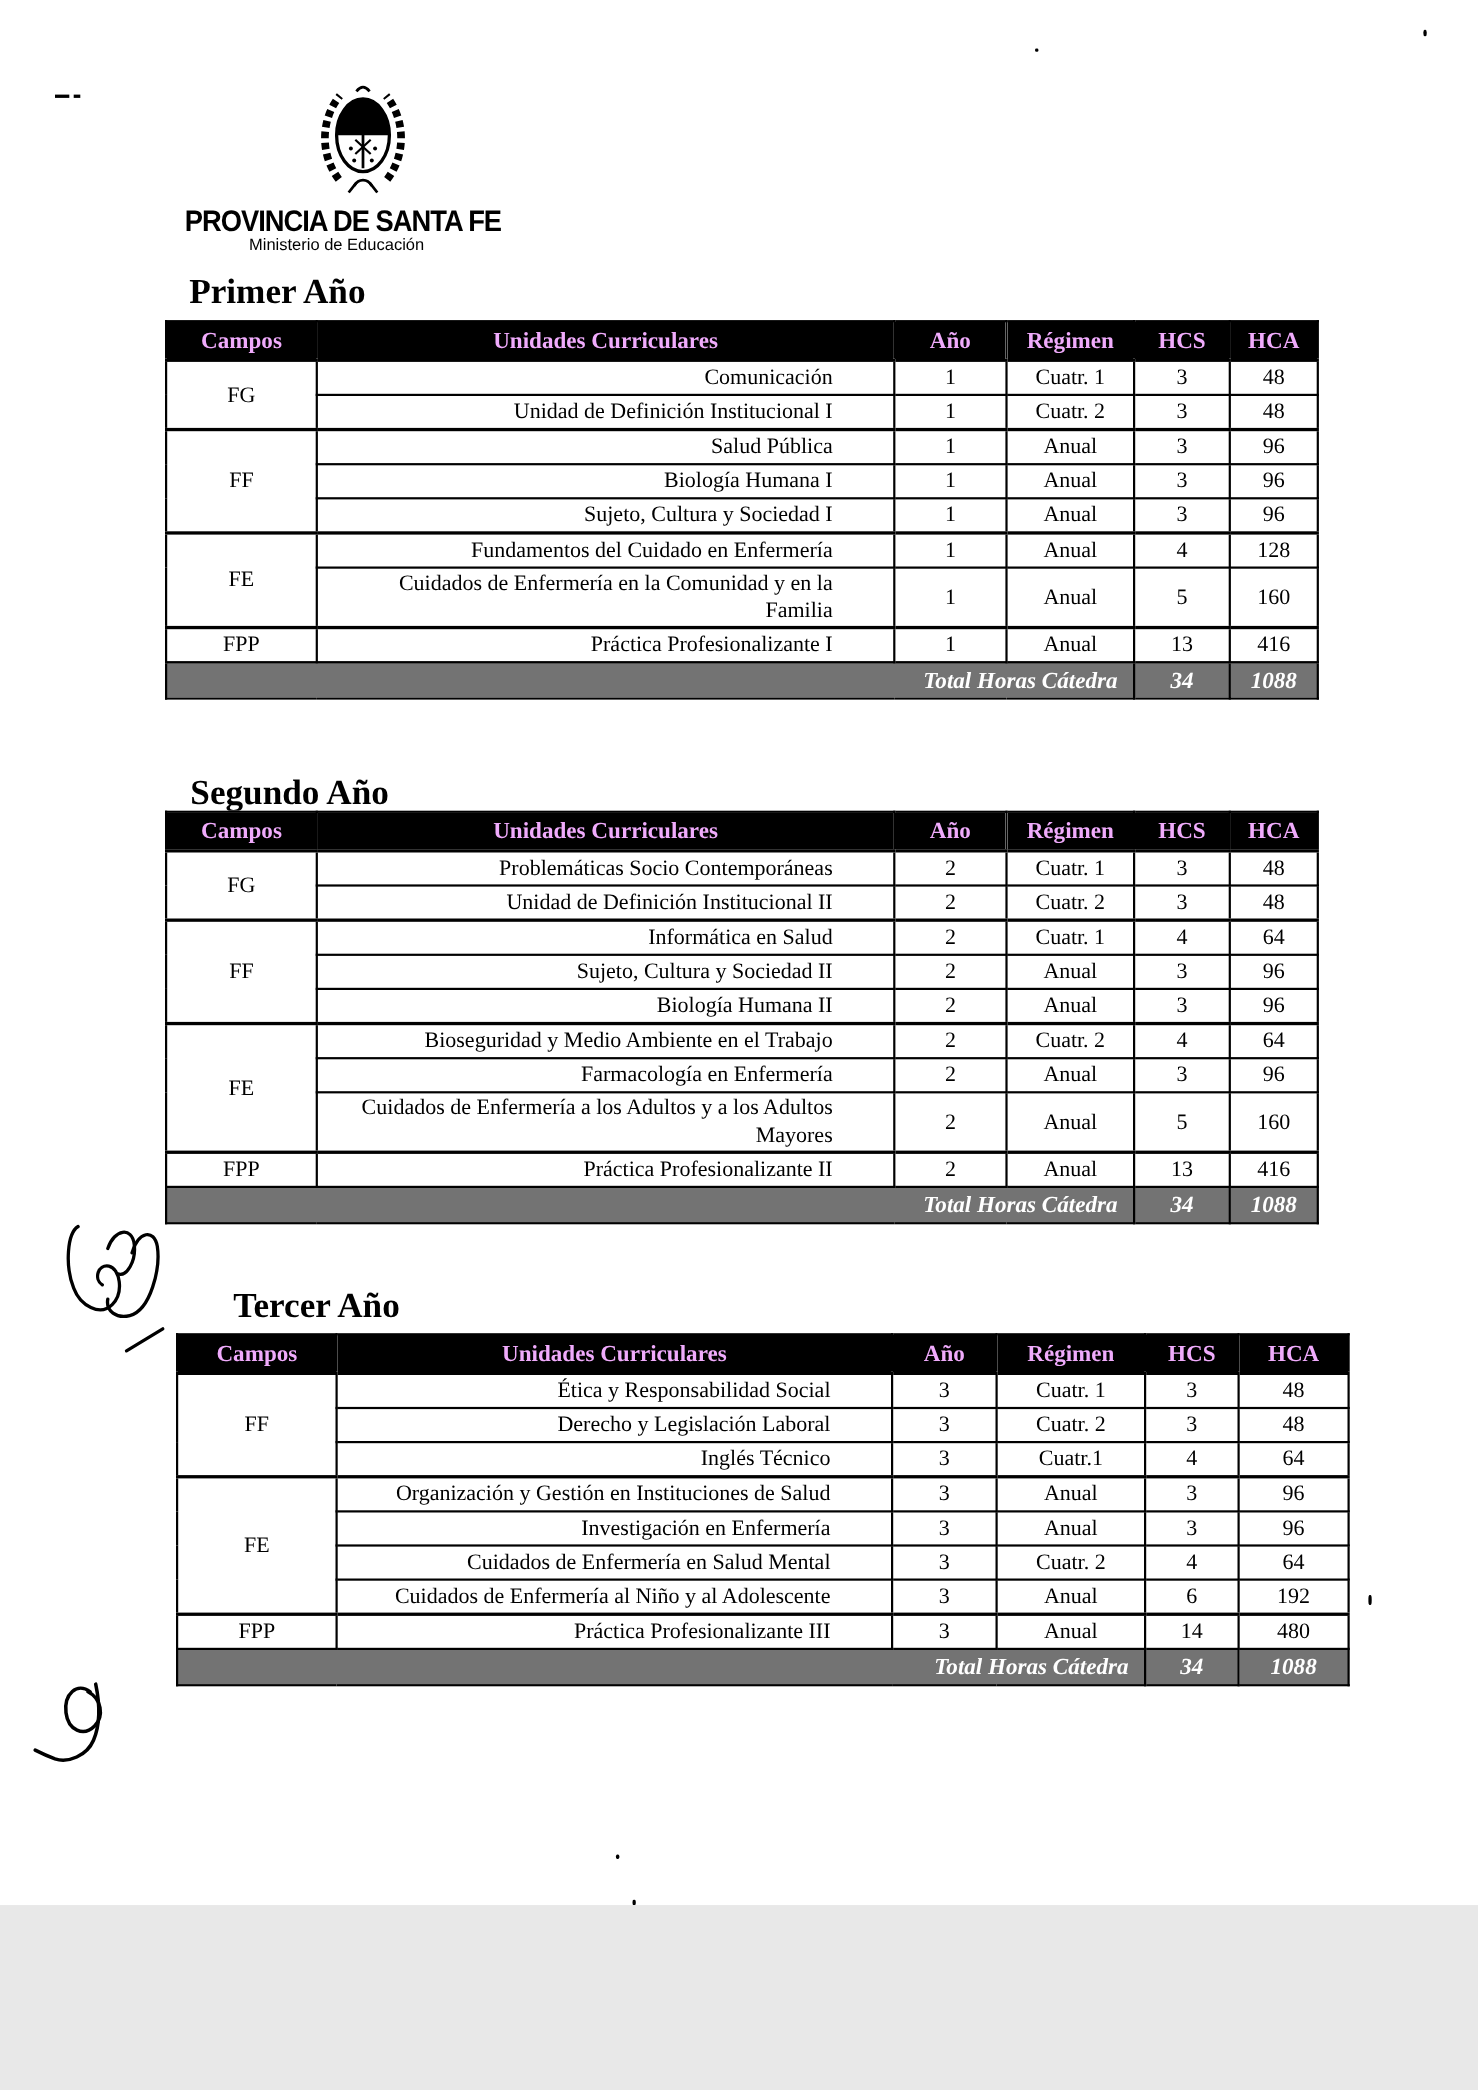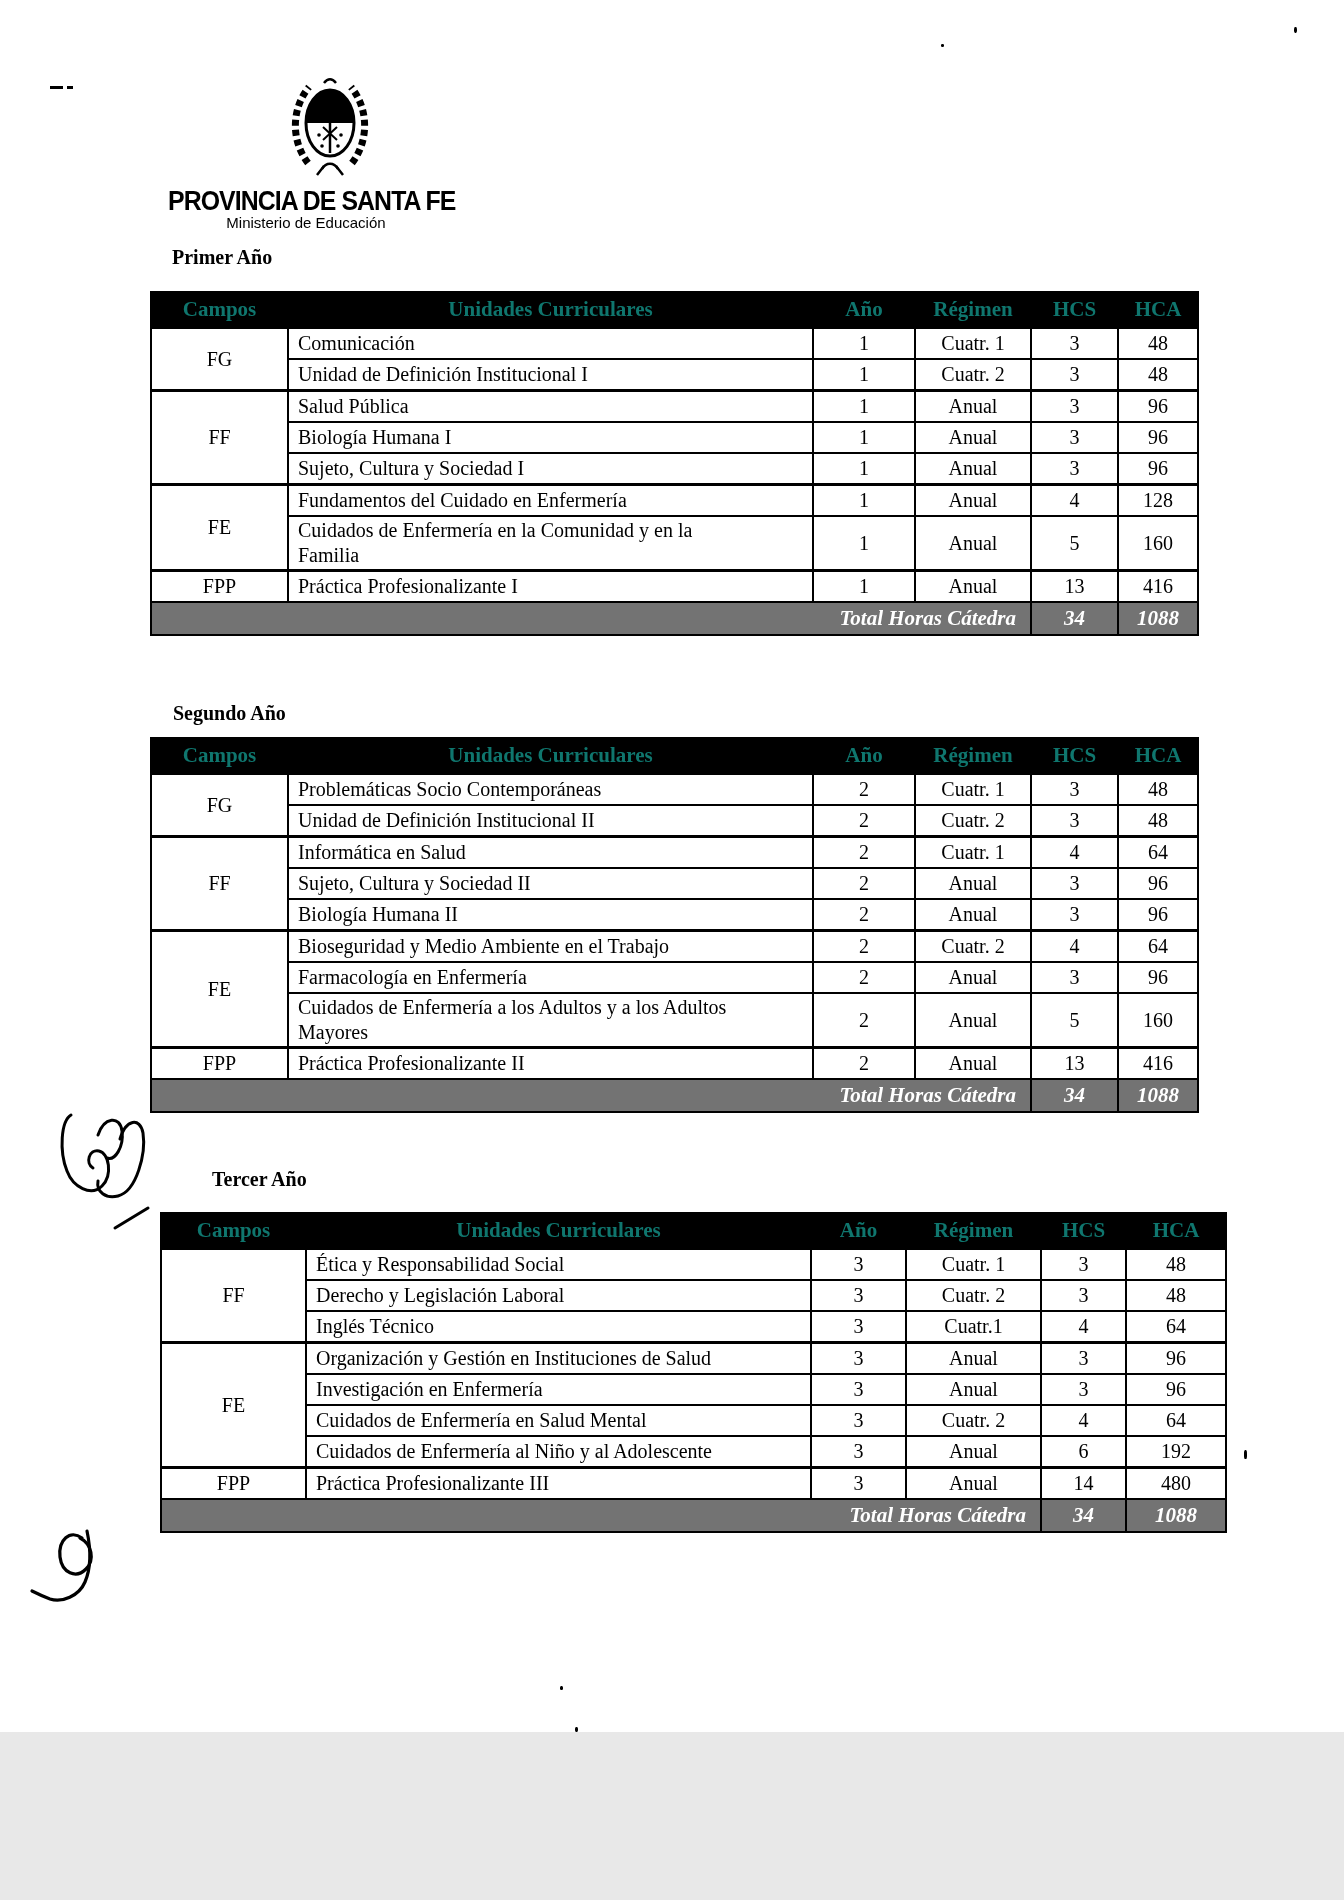--- a/index.html
+++ b/index.html
@@ -17,33 +17,33 @@
   .logo{position:absolute;left:288px;top:74px;}
   .province{
     position:absolute;left:168px;top:186px;width:300px;text-align:center;
     font-family:"Liberation Sans", sans-serif;font-weight:700;font-size:27px;
     letter-spacing:-1px;white-space:nowrap;transform:scaleX(.92);transform-origin:left center;
   }
   .ministry{
     position:absolute;left:168px;top:214px;width:276px;text-align:center;
     font-family:"Liberation Sans", sans-serif;font-size:15px;
   }
-  .section-title{position:absolute;font-weight:700;font-size:20px;white-space:nowrap;}
+  .section-title{position:absolute;font-weight:700;font-size:32px;white-space:nowrap;}
   #title-1{left:172px;top:246px;}
   #title-2{left:173px;top:702px;}
   #title-3{left:212px;top:1168px;}
   
   table.curriculum{border-collapse:collapse;table-layout:fixed;position:absolute;background:#fff;}
   table.curriculum th,table.curriculum td{border:2px solid #000;overflow:hidden;}
   table.curriculum th{
-    background:#000;color:#0f766e;font-weight:700;font-size:21px;height:31px;padding:1px 0;
+    background:#000;color:#f0abfc;font-weight:700;font-size:21px;height:31px;padding:1px 0;
   }
   table.curriculum td{font-size:20px;height:27px;padding:1px 6px;vertical-align:middle;}
   table.curriculum td.campo{text-align:center;}
-  table.curriculum td.unidad{text-align:left;padding:1px 55px 1px 9px;line-height:1.25;}
+  table.curriculum td.unidad{text-align:right;padding:1px 55px 1px 9px;line-height:1.25;}
   table.curriculum td.num{text-align:center;padding:1px 2px;}
   table.curriculum tr.group-start td{border-top:3px solid #000;}
   table.curriculum tr.total-row td{
     background:#737373;color:#fff;border-color:#000;font-style:italic;font-weight:700;
     font-size:21px;height:29px;
   }
   table.curriculum td.total-label{text-align:right;padding-right:14px;}
   #table-1{left:150px;top:291px;width:1047px;}
   #table-2{left:150px;top:737px;width:1047px;}
   #table-3{left:160px;top:1212px;width:1065px;}

